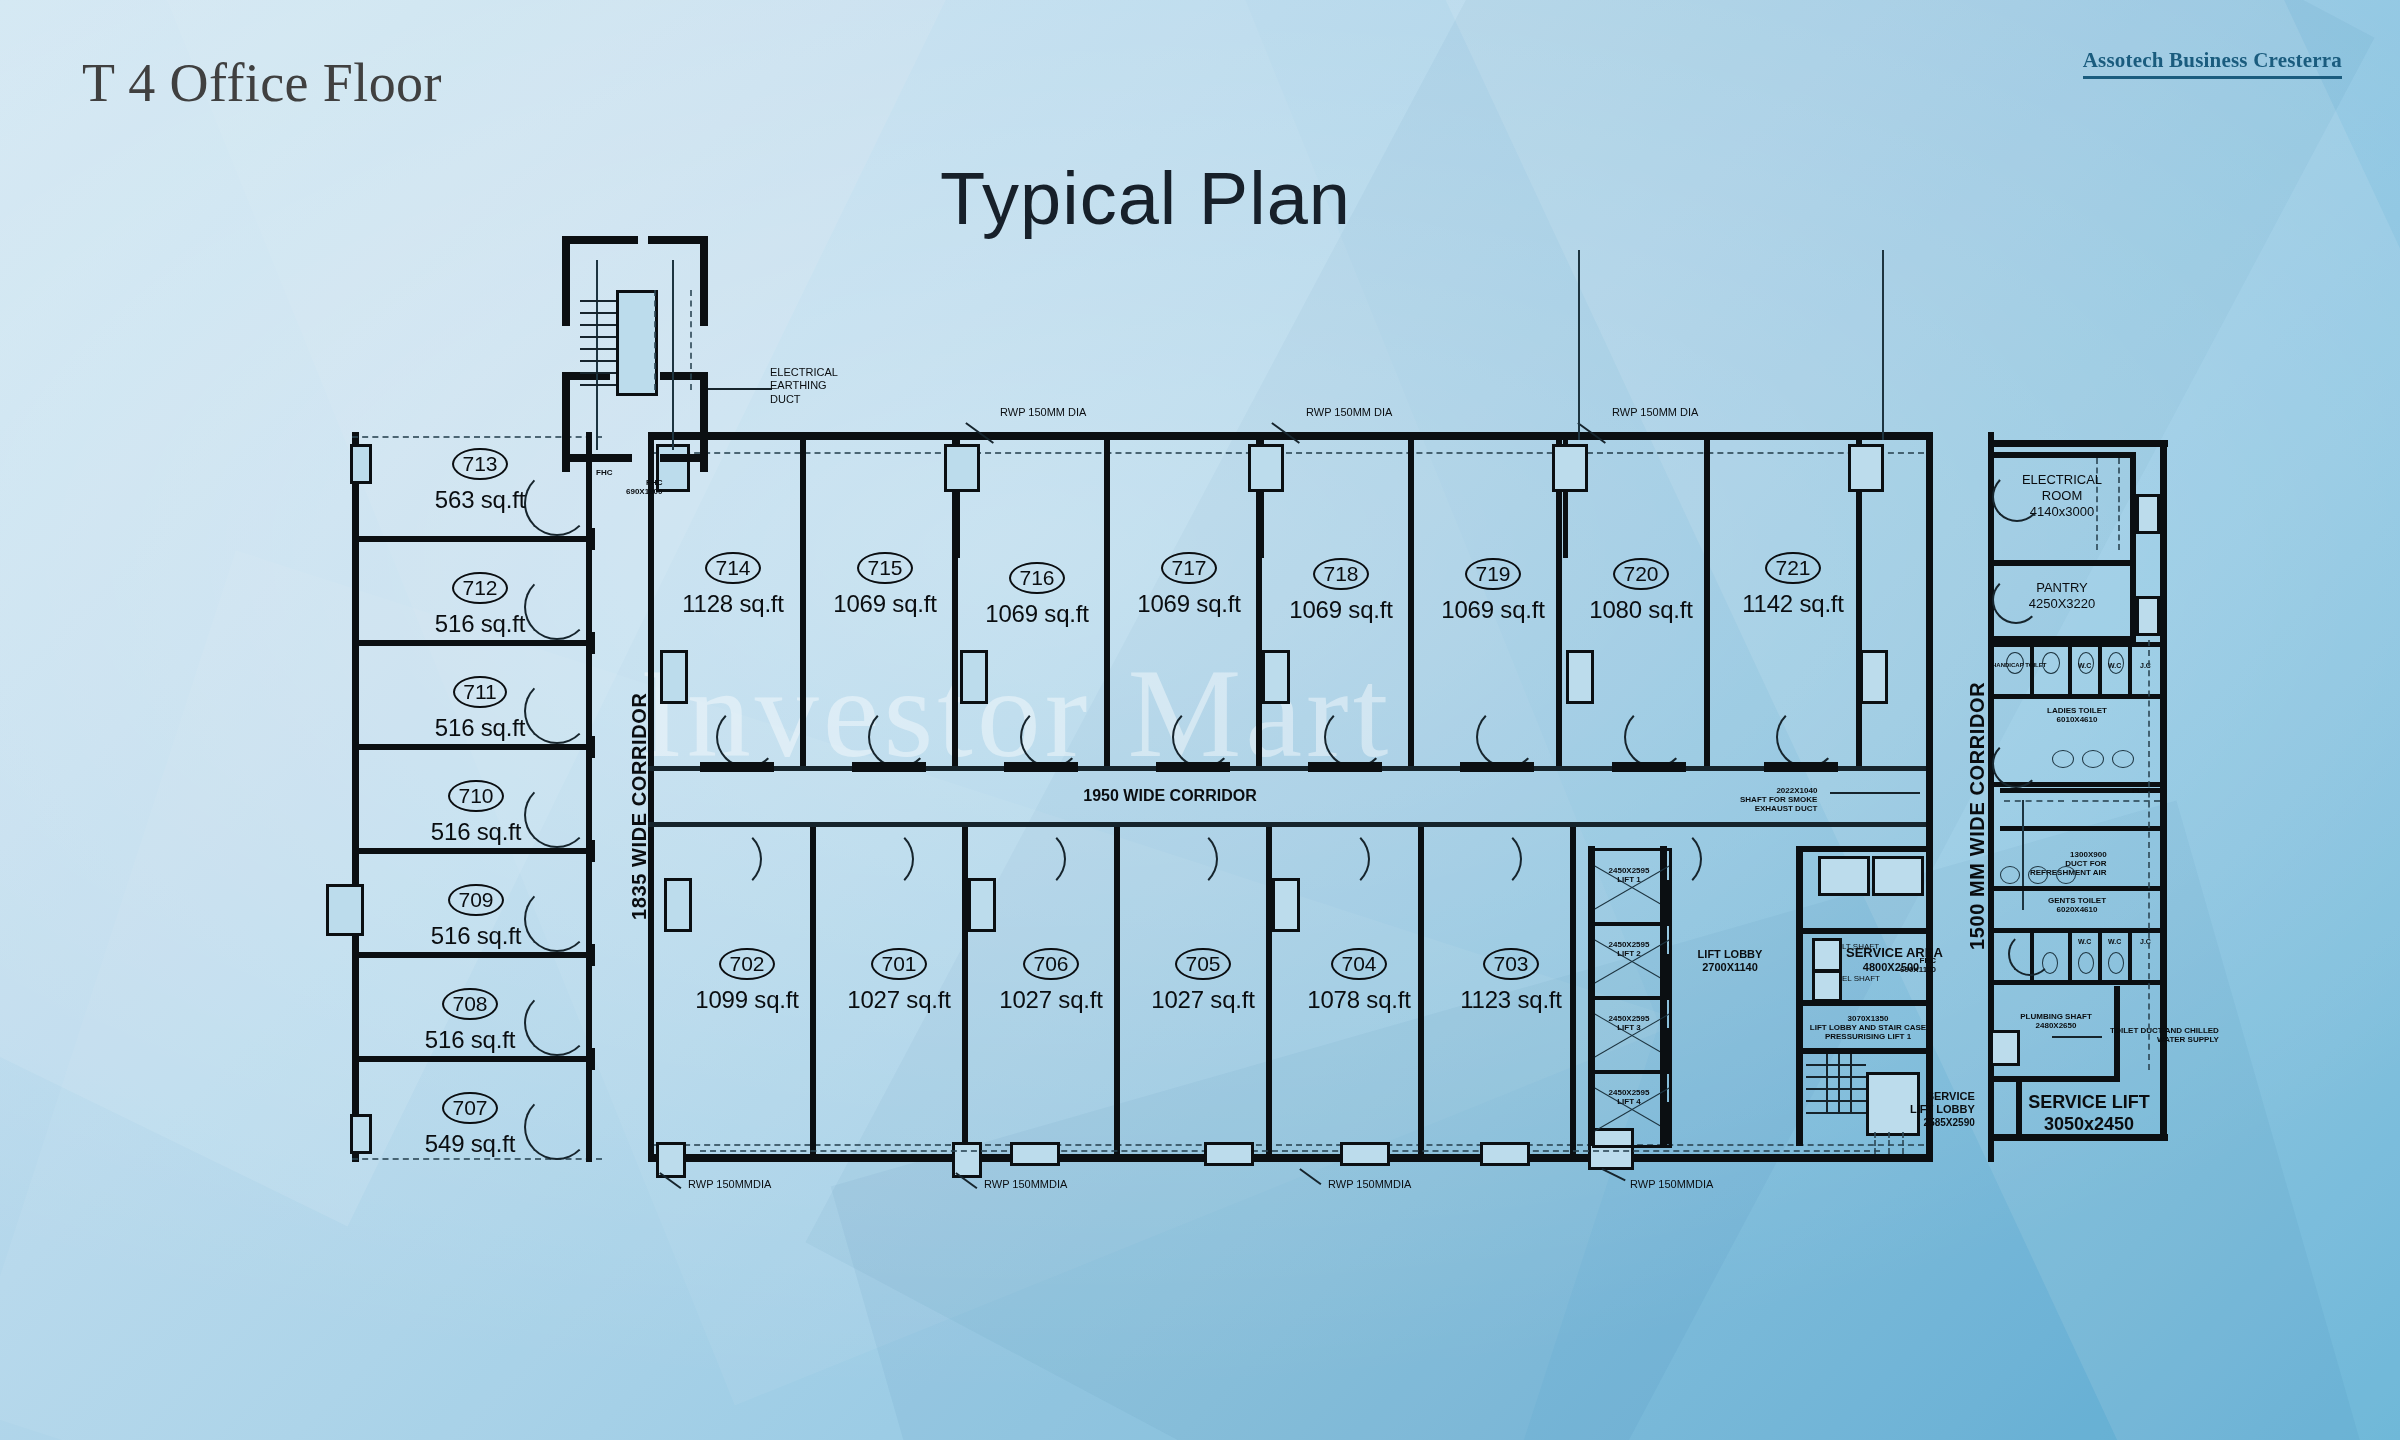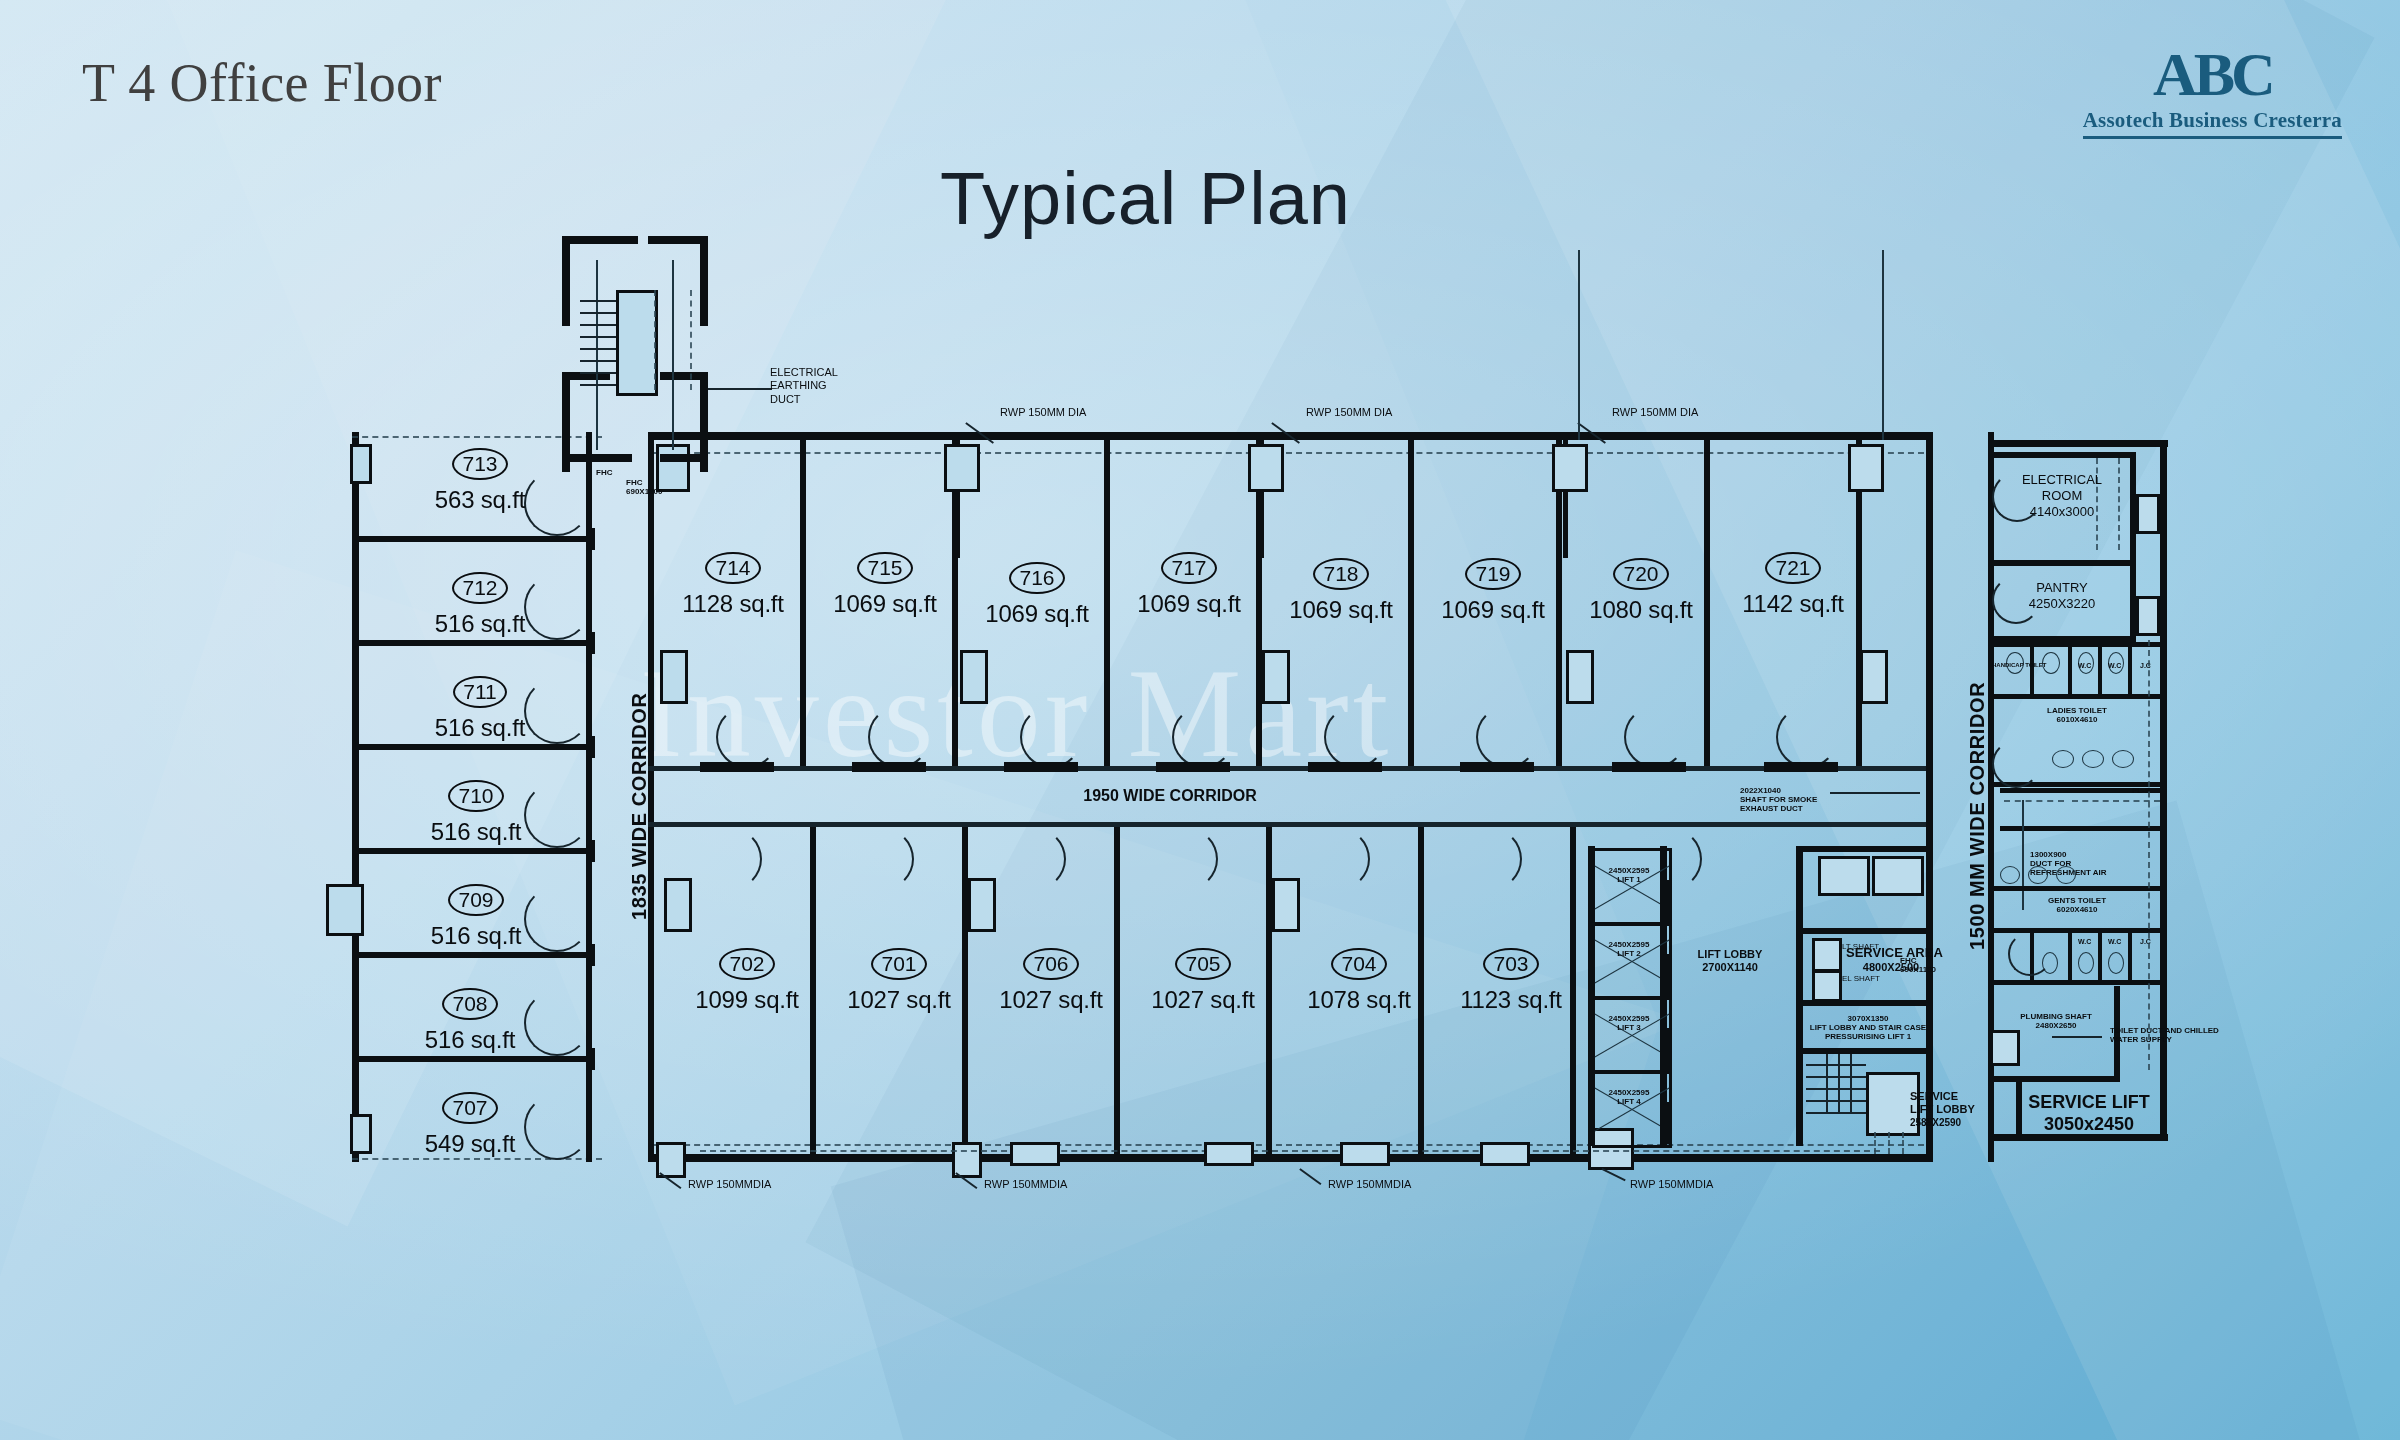--- a/index.html
+++ b/index.html
@@ -48,21 +48,21 @@
 
   .room-tag{position:absolute;text-align:center;color:#0a0d10;white-space:nowrap;}
   .rnum{display:inline-block;border:2px solid #0a0d10;border-radius:50%;
     font-size:21px;font-weight:400;padding:3px 8px 4px;line-height:1;background:transparent;}
   .rarea{font-size:24px;margin-top:6px;letter-spacing:-.2px;}
 
   .lbl{position:absolute;color:#0a0d10;white-space:nowrap;font-size:13px;line-height:1.22;}
   .lbl.xs{font-size:8px;line-height:1.15;}
   .lbl.s{font-size:11px;}
   .lbl.m{font-size:16px;}
-  .lbl.b{font-weight:700;}
+  .lbl.b{font-weight:700;text-align:right;}
   .lbl.c{text-align:center;}
 
   .vlbl{position:absolute;color:#0a0d10;font-weight:700;font-size:20px;white-space:nowrap;
     transform-origin:0 0;transform:rotate(-90deg);letter-spacing:.6px;}
 
   
   .door{position:absolute;border:2px solid #16242c;border-radius:50%;
     border-right-color:transparent;border-top-color:transparent;}
   .door.tl{border-left-color:transparent;border-bottom-color:transparent;border-right-color:#16242c;border-top-color:transparent;}
   .doorleaf{position:absolute;background:#0b0f12;}
@@ -91,21 +91,20 @@
   <div class="pane k" style="left:1180px;top:-260px;width:820px;height:1800px;transform:rotate(28deg);"></div>
   <div class="pane" style="left:1760px;top:-360px;width:760px;height:1900px;transform:rotate(-25deg);"></div>
   <div class="pane d" style="left:60px;top:760px;width:1500px;height:900px;transform:rotate(18deg);"></div>
   <div class="pane k" style="left:900px;top:980px;width:1400px;height:700px;transform:rotate(-16deg);"></div>
   <div class="vignette"></div>
 
   <div class="floor-title">T 4 Office Floor</div>
   <div class="plan-title">Typical Plan</div>
 
   <div class="logo">
-    <div class="logo-mark">ABC</div>
     <div class="logo-text">Assotech Business Cresterra</div>
     <div class="logo-rule"></div>
   </div>
 
   <div class="watermark">Investor Mart</div>
 
   <div class="wall" style="left:352px;top:432px;width:7px;height:730px;"></div>
   <div class="dash-h" style="left:352px;top:436px;width:250px;"></div>
   <div class="dash-h" style="left:352px;top:1158px;width:250px;"></div>
 

